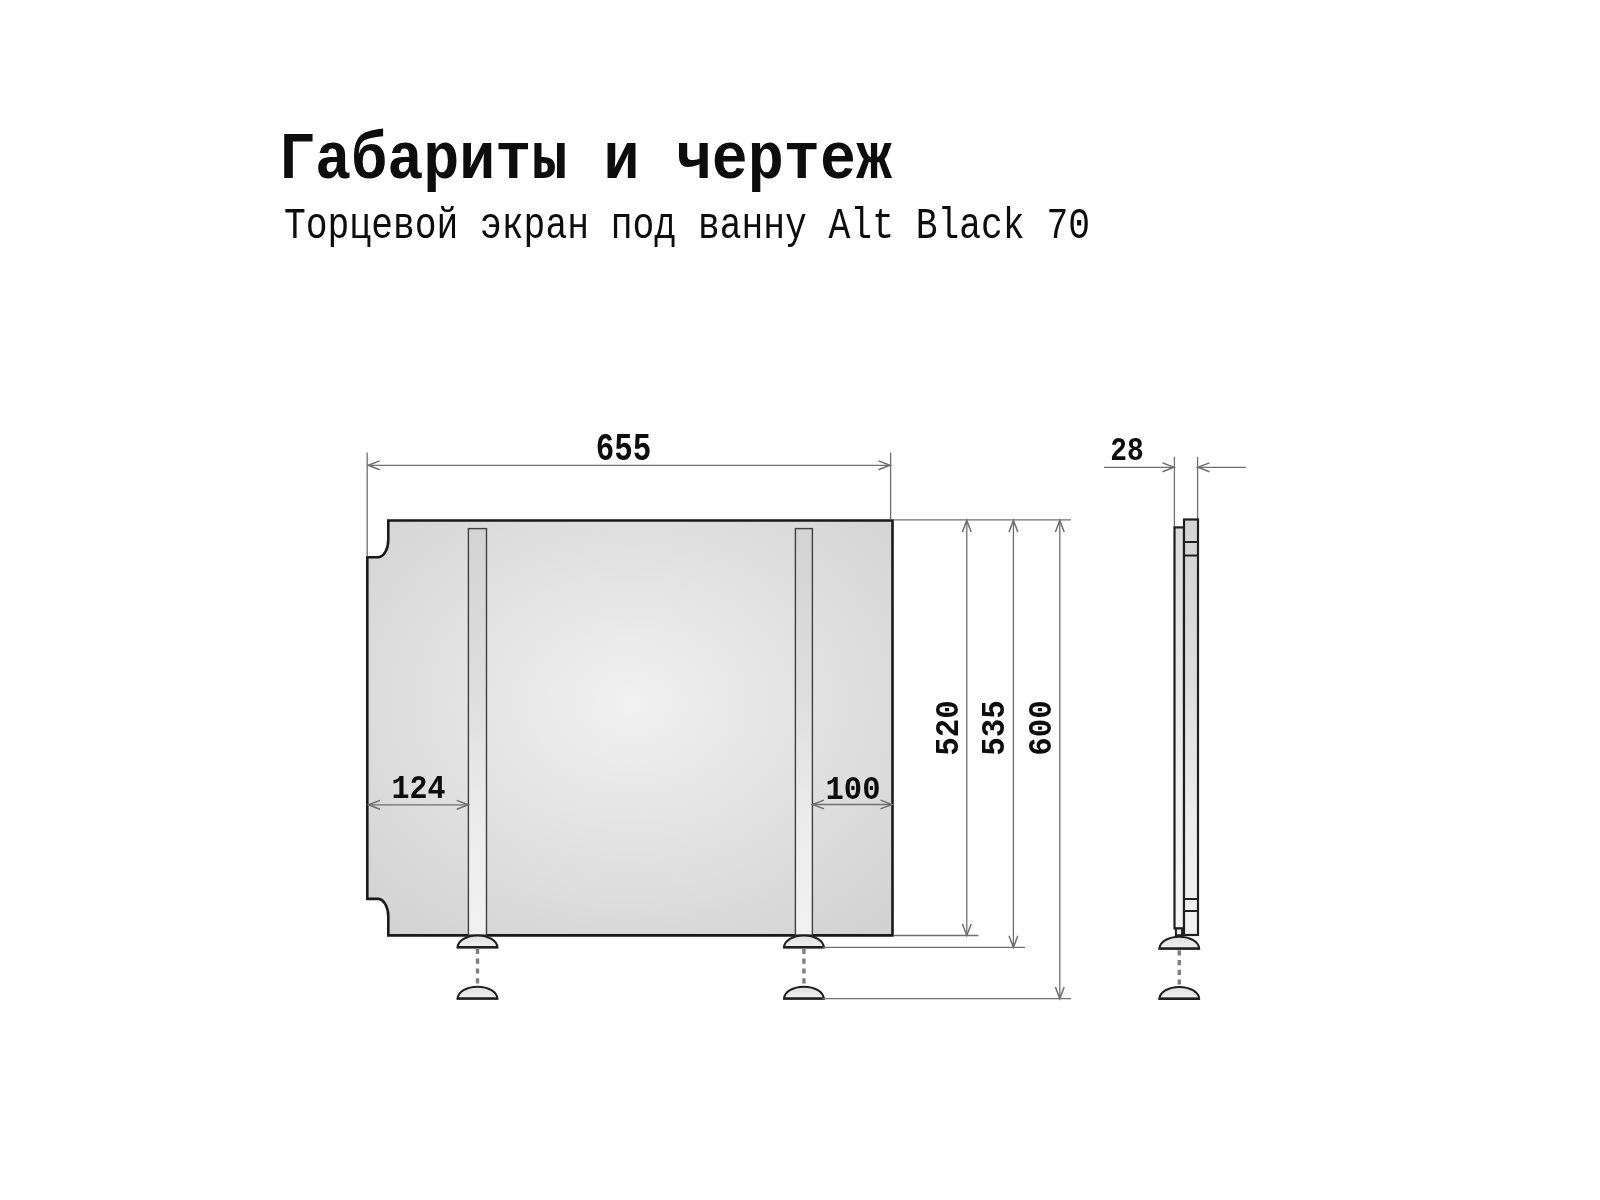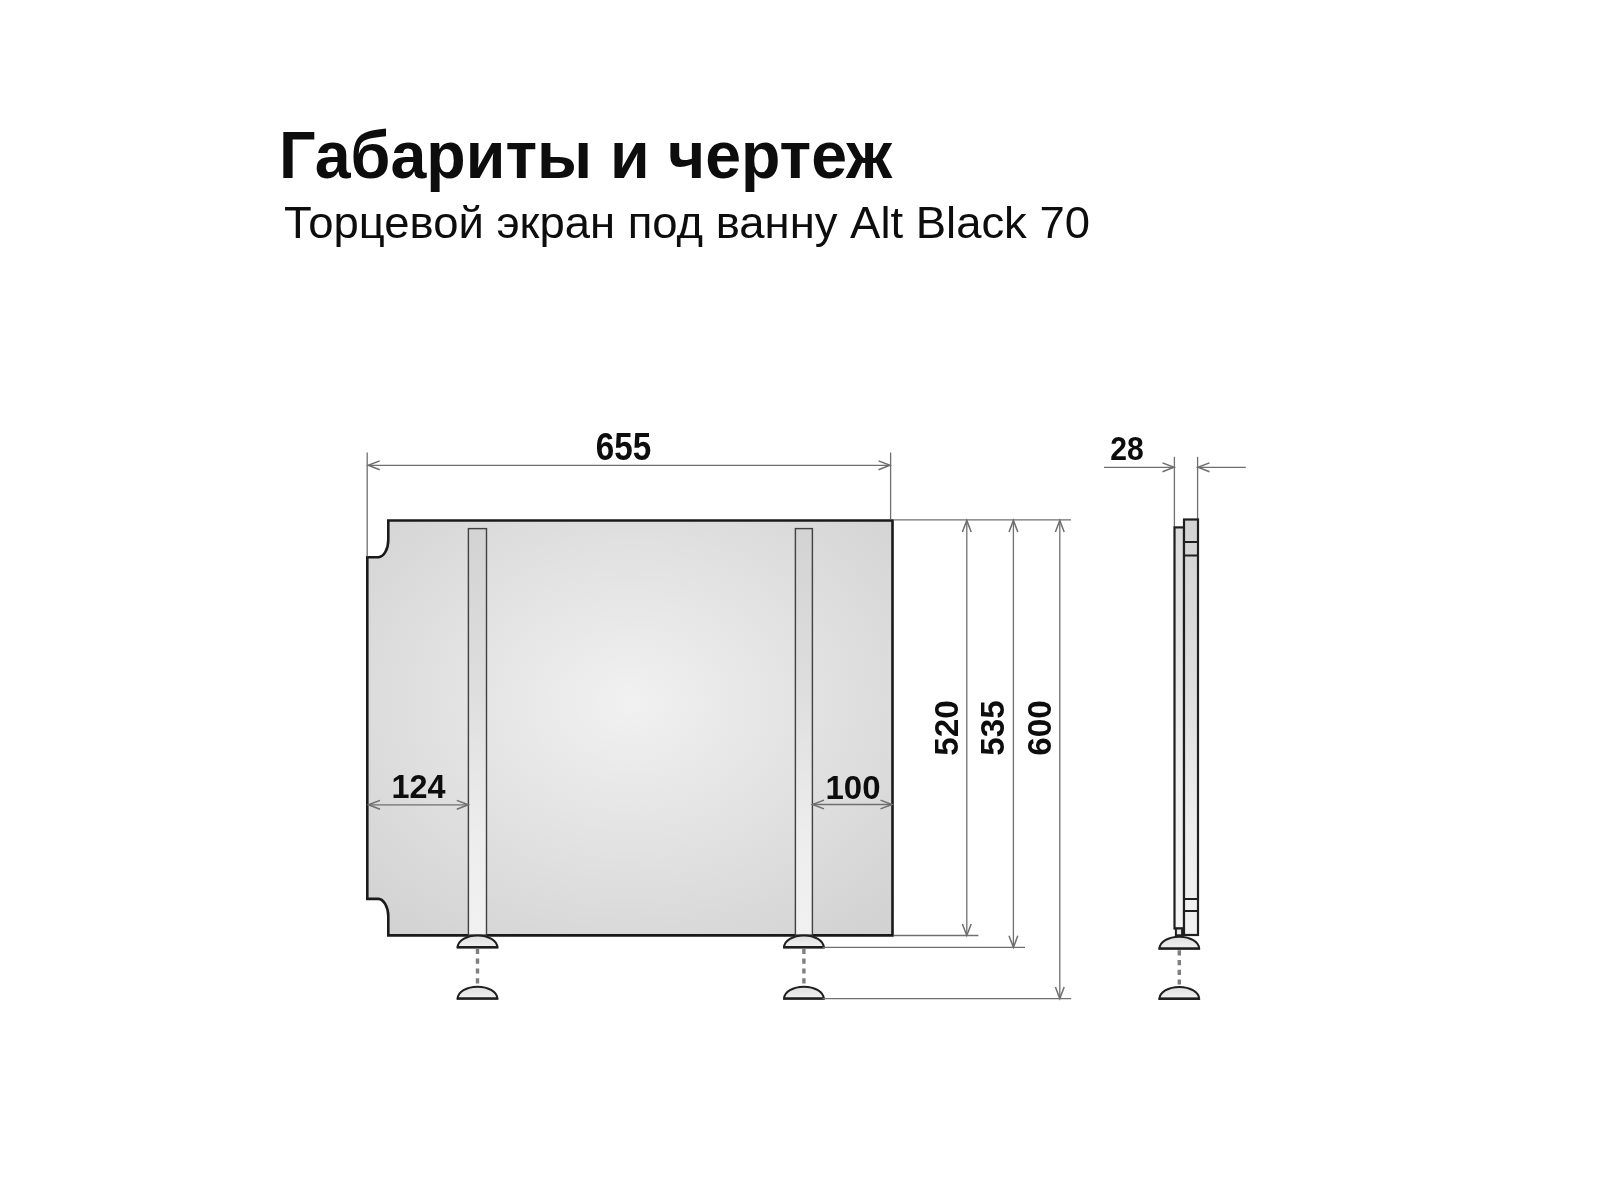--- a/index.html
+++ b/index.html
@@ -1,17 +1,17 @@
 <!DOCTYPE html>
 <html><head>
 <meta charset="utf-8">
 <style>
   html,body{margin:0;padding:0;background:#ffffff;}
   .page{position:relative;width:1600px;height:1200px;background:#ffffff;overflow:hidden;
-        font-family:Liberation Sans, sans-serif;}
+        font-family:Liberation Mono, monospace;}
 </style>
 </head>
 <body>
 <div class="page">
 <svg width="1600" height="1200" viewBox="0 0 1600 1200">
   <defs>
     <radialGradient id="panelGrad" cx="0.50" cy="0.44" r="0.72">
       <stop offset="0%" stop-color="#f1f1f1"></stop>
       <stop offset="55%" stop-color="#e0e0e0"></stop>
       <stop offset="100%" stop-color="#d2d2d2"></stop>

